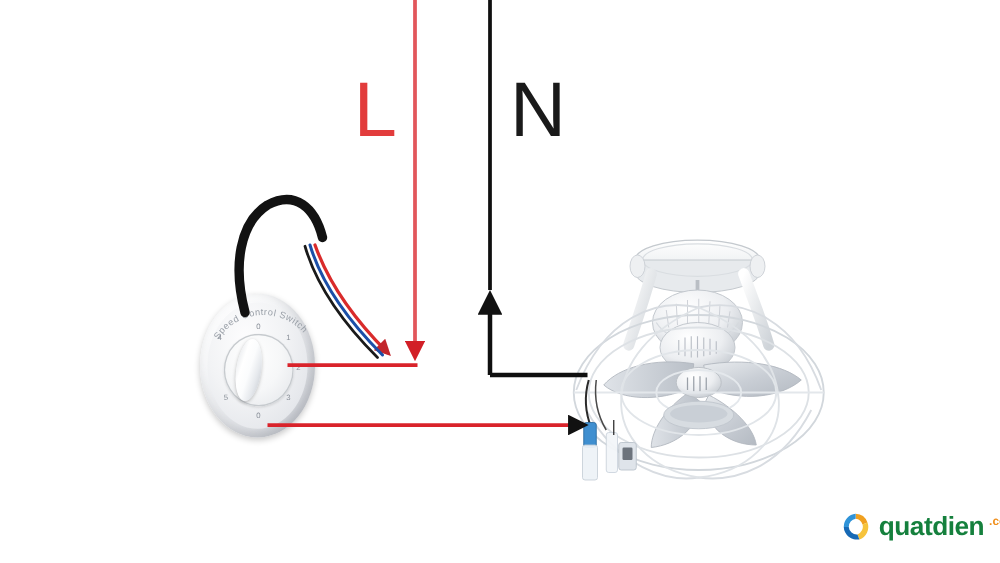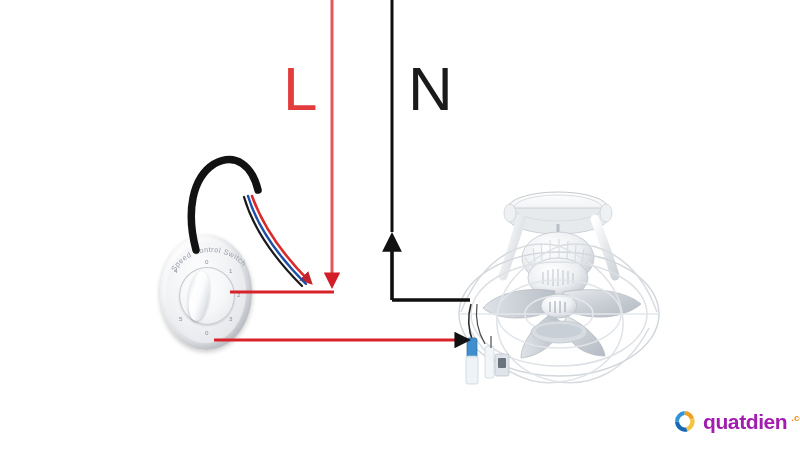--- a/index.html
+++ b/index.html
@@ -118,21 +118,21 @@
     align-items: center;
     gap: 6px;
   }
   #logo-mark {
     width: 25px; height: 25px;
     flex: 0 0 auto;
   }
   #logo-text {
     font-size: 21px;
     font-weight: bold;
-    color: #a21caf;
+    color: #15803d;
     letter-spacing: -0.4px;
     line-height: 1;
   }
   #logo-tld {
     font-size: 9.5px;
     font-weight: bold;
     color: #f0901e;
     line-height: 1;
     align-self: flex-start;
     margin-top: 9px;

